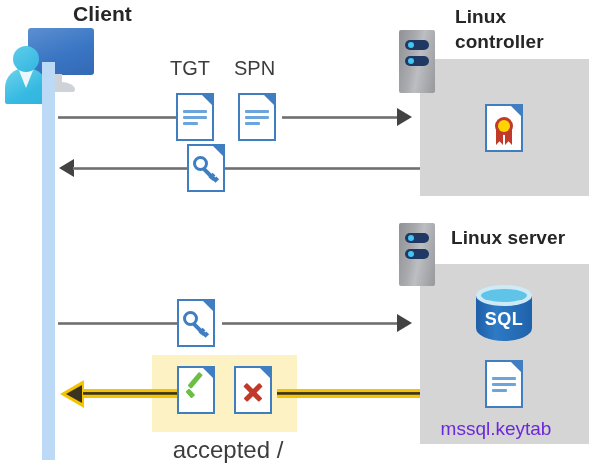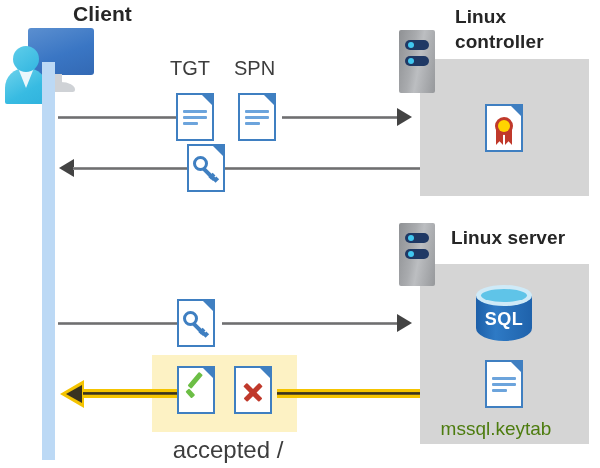--- a/index.html
+++ b/index.html
@@ -187,21 +187,21 @@
   }
   .cyl-top::after{
     content:"";position:absolute;left:5px;top:4px;width:46px;height:13px;border-radius:50%;
     background:#5fc4e8;
   }
   .cyl-text{
     position:absolute;left:0;top:24px;width:62px;text-align:center;
     color:#ffffff;font-size:18px;font-weight:bold;letter-spacing:.5px;
   }
 
-  #keytab-label{left:420px;top:418px;width:152px;text-align:center;font-size:19px;color:#4d7c0f;}
+  #keytab-label{left:420px;top:418px;width:152px;text-align:center;font-size:19px;color:#6d28d9;}
 </style>
 </head>
 <body>
 
 <div class="stage">
 
   <div class="abs title" id="client-title">Client</div>
 
   <div class="abs" id="client-icon">
     <div class="mon-screen"></div>

